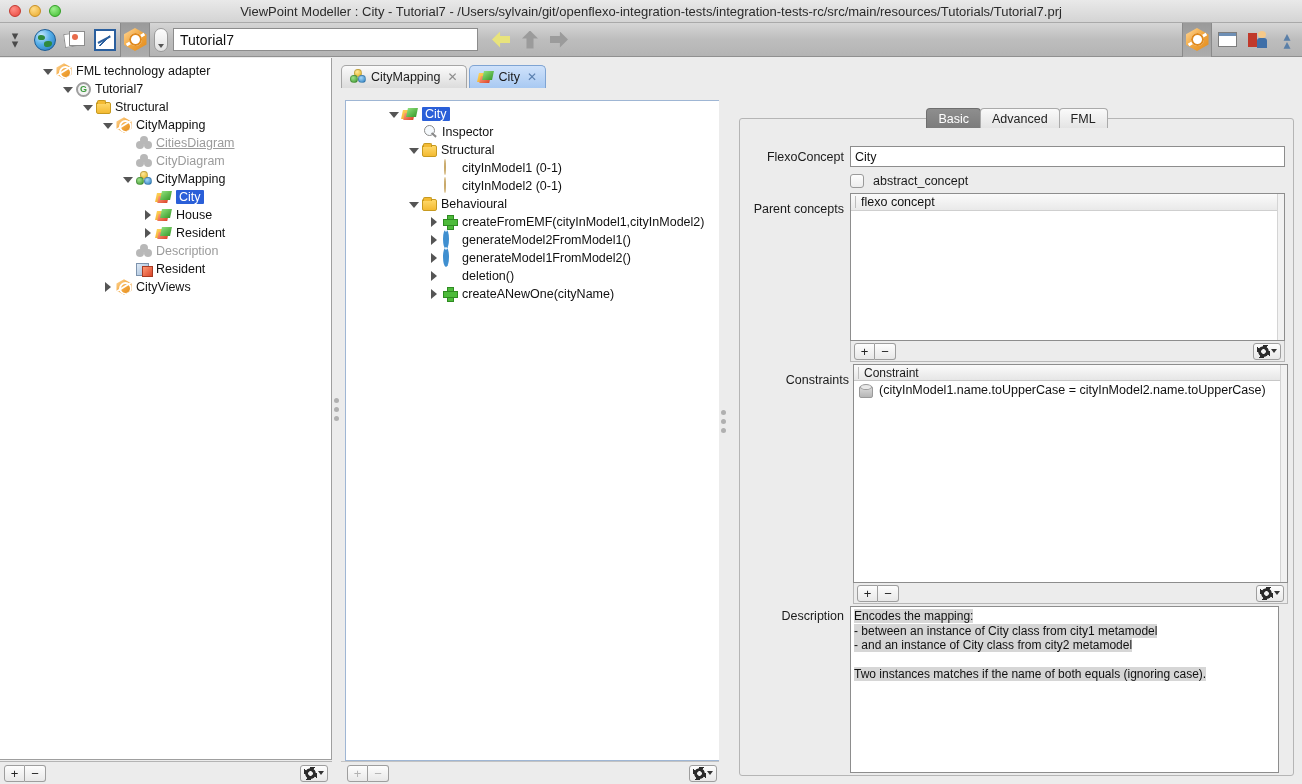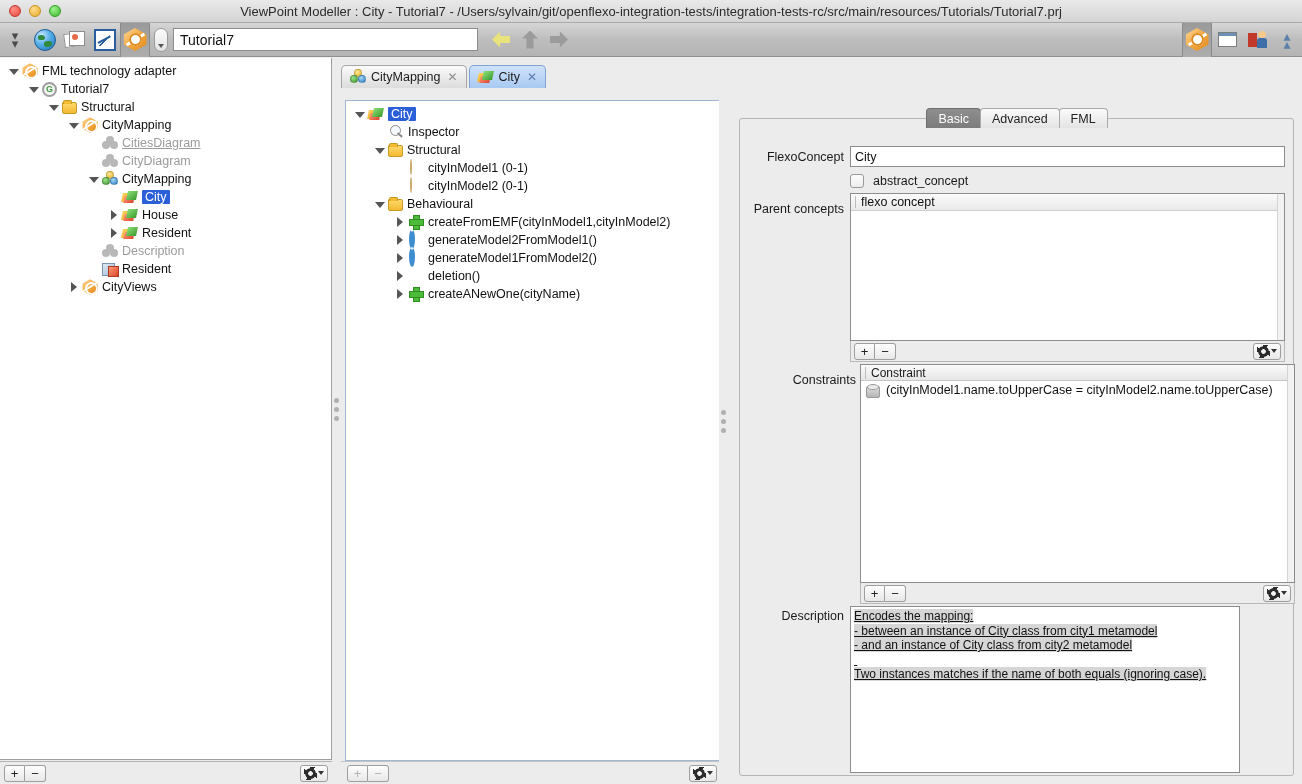--- a/index.html
+++ b/index.html
@@ -129,21 +129,21 @@
     position:absolute; left:0; top:58px; width:332px; height:702px;
     background:#fff; border:1px solid #9f9f9f; border-left:none; border-top:none;
   }
   .left-footer {
     position:absolute; left:0; top:761px; width:332px; height:23px;
     background:#ececec; border-top:1px solid #b4b4b4;
     display:flex; align-items:center; padding:0 4px;
   }
 
   .tree { padding: 4px 0 0 0; }
-  .trow { display:flex; align-items:center; height:18px; font-size:12.5px; color:#111; white-space:nowrap; }
+  .trow { display:flex; align-items:center; height:18px; font-size:12.5px; color:#111; white-space:nowrap;margin-left:34px; }
   .trow.dim { color:#9b9b9b; }
   .twist { width:12px; height:12px; margin-right:2px; flex:0 0 auto; position:relative; }
   .twist.down::after { content:''; position:absolute; left:1px; top:4px; border-left:5px solid transparent; border-right:5px solid transparent; border-top:6px solid #555; }
   .twist.right::after { content:''; position:absolute; left:3px; top:1px; border-top:5px solid transparent; border-bottom:5px solid transparent; border-left:6px solid #555; }
   .ico { width:16px; height:16px; margin-right:4px; flex:0 0 auto; position:relative; }
   .sel-label { background:#2a5fd8; color:#fff; padding:0 3px; border-radius:1px; }
 
   
   .ic-fml { background: linear-gradient(135deg,#ffd89b 0%,#f2a63c 55%,#de8615 100%);
             clip-path: polygon(50% 2%, 97% 28%, 97% 72%, 50% 98%, 3% 72%, 3% 28%); position:relative;}
@@ -591,21 +591,21 @@
             <div class="sqbtn l">+</div>
             <div class="sqbtn r">−</div>
             <div class="gearbtn">
               <span class="gear"></span>
               <span class="caretdn"></span>
             </div>
           </div>
         </div>
       </div>
 
-      <div class="frow" style="left:12px; top:245px; width:545px;">
+      <div class="frow" style="left:5px; top:245px; width:545px;">
         <div class="flabel" style="width:104px; padding-top:9px;">Constraints</div>
         <div style="margin-left:4px; width:435px;">
           <div class="listbox" style="height:219px;">
             <div class="vscroll"></div>
             <div class="listhdr">
               <span class="sep"></span>
               <span>Constraint</span>
             </div>
             <div id="constraints-rows">
                 <div class="listrow">
@@ -620,21 +620,21 @@
             <div class="gearbtn">
               <span class="gear"></span>
               <span class="caretdn"></span>
             </div>
           </div>
         </div>
       </div>
 
       <div class="frow" style="left:0; top:487px; width:545px;">
         <div class="flabel" style="width:104px; padding-top:3px;">Description</div>
-        <div class="desc-area" style="margin-left:6px; width:390px; height:167px;text-decoration:underline;" id="description-area">
+        <div class="desc-area" style="margin-left:6px; width:429px; height:167px;" id="description-area">
             <div><span class="hl">Encodes the mapping:</span></div>
             <div><span class="hl">- between an instance of City class from city1 metamodel</span></div>
             <div><span class="hl">- and an instance of City class from city2 metamodel</span></div>
             <div>&nbsp;</div>
             <div><span class="hl">Two instances matches if the name of both equals (ignoring case).</span></div>
           </div>
       </div>
 
     </div>
   </div>

